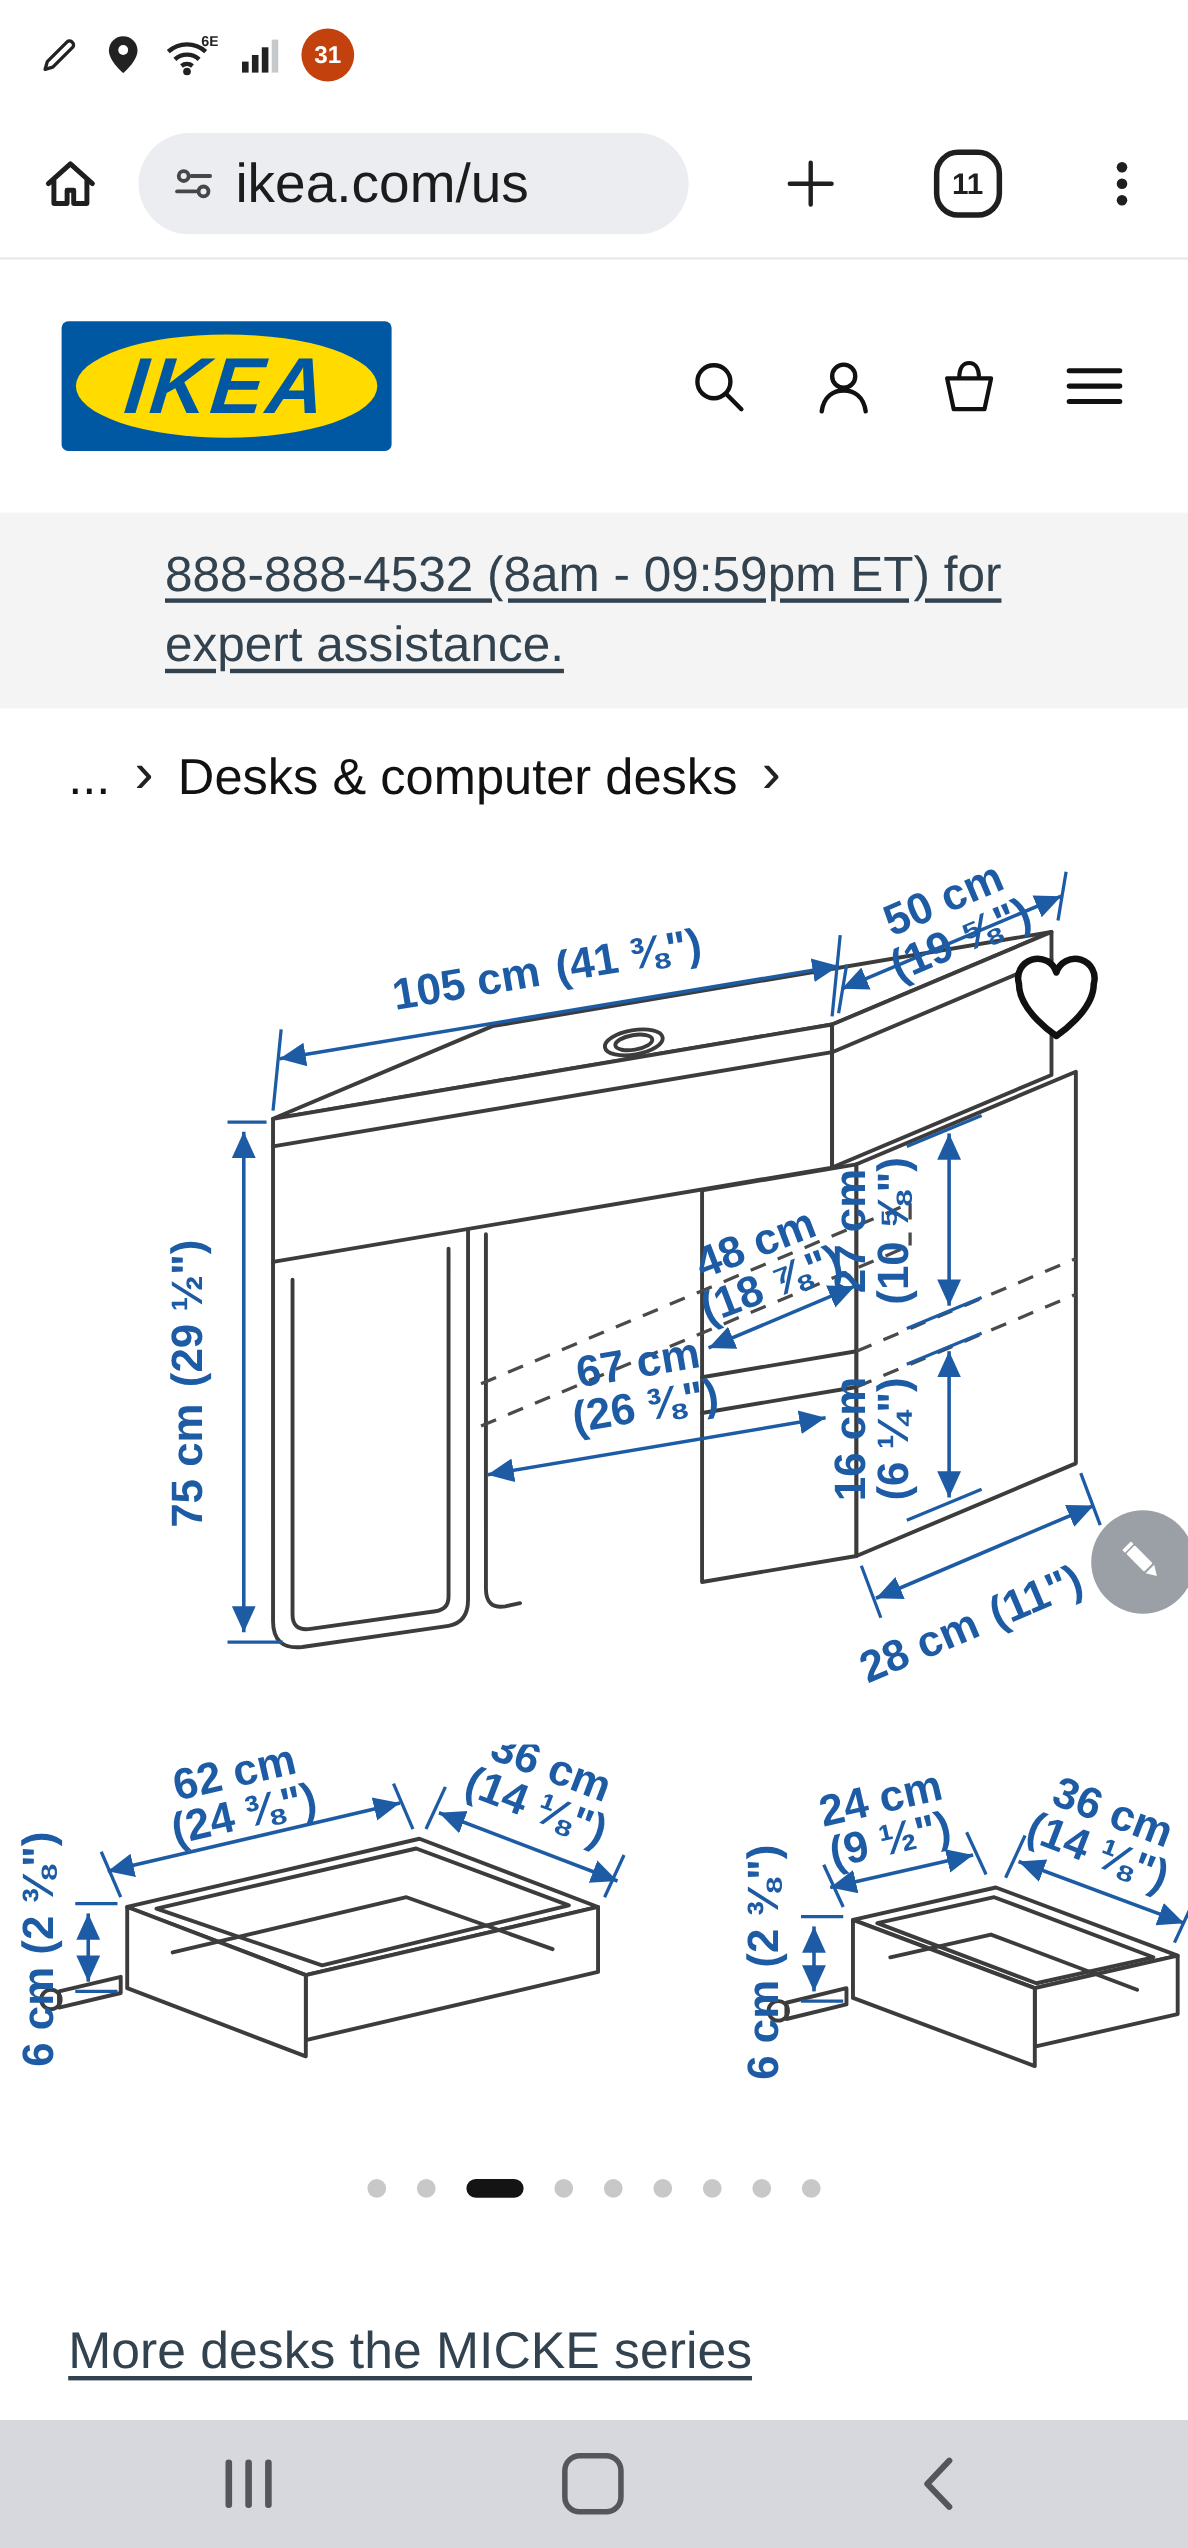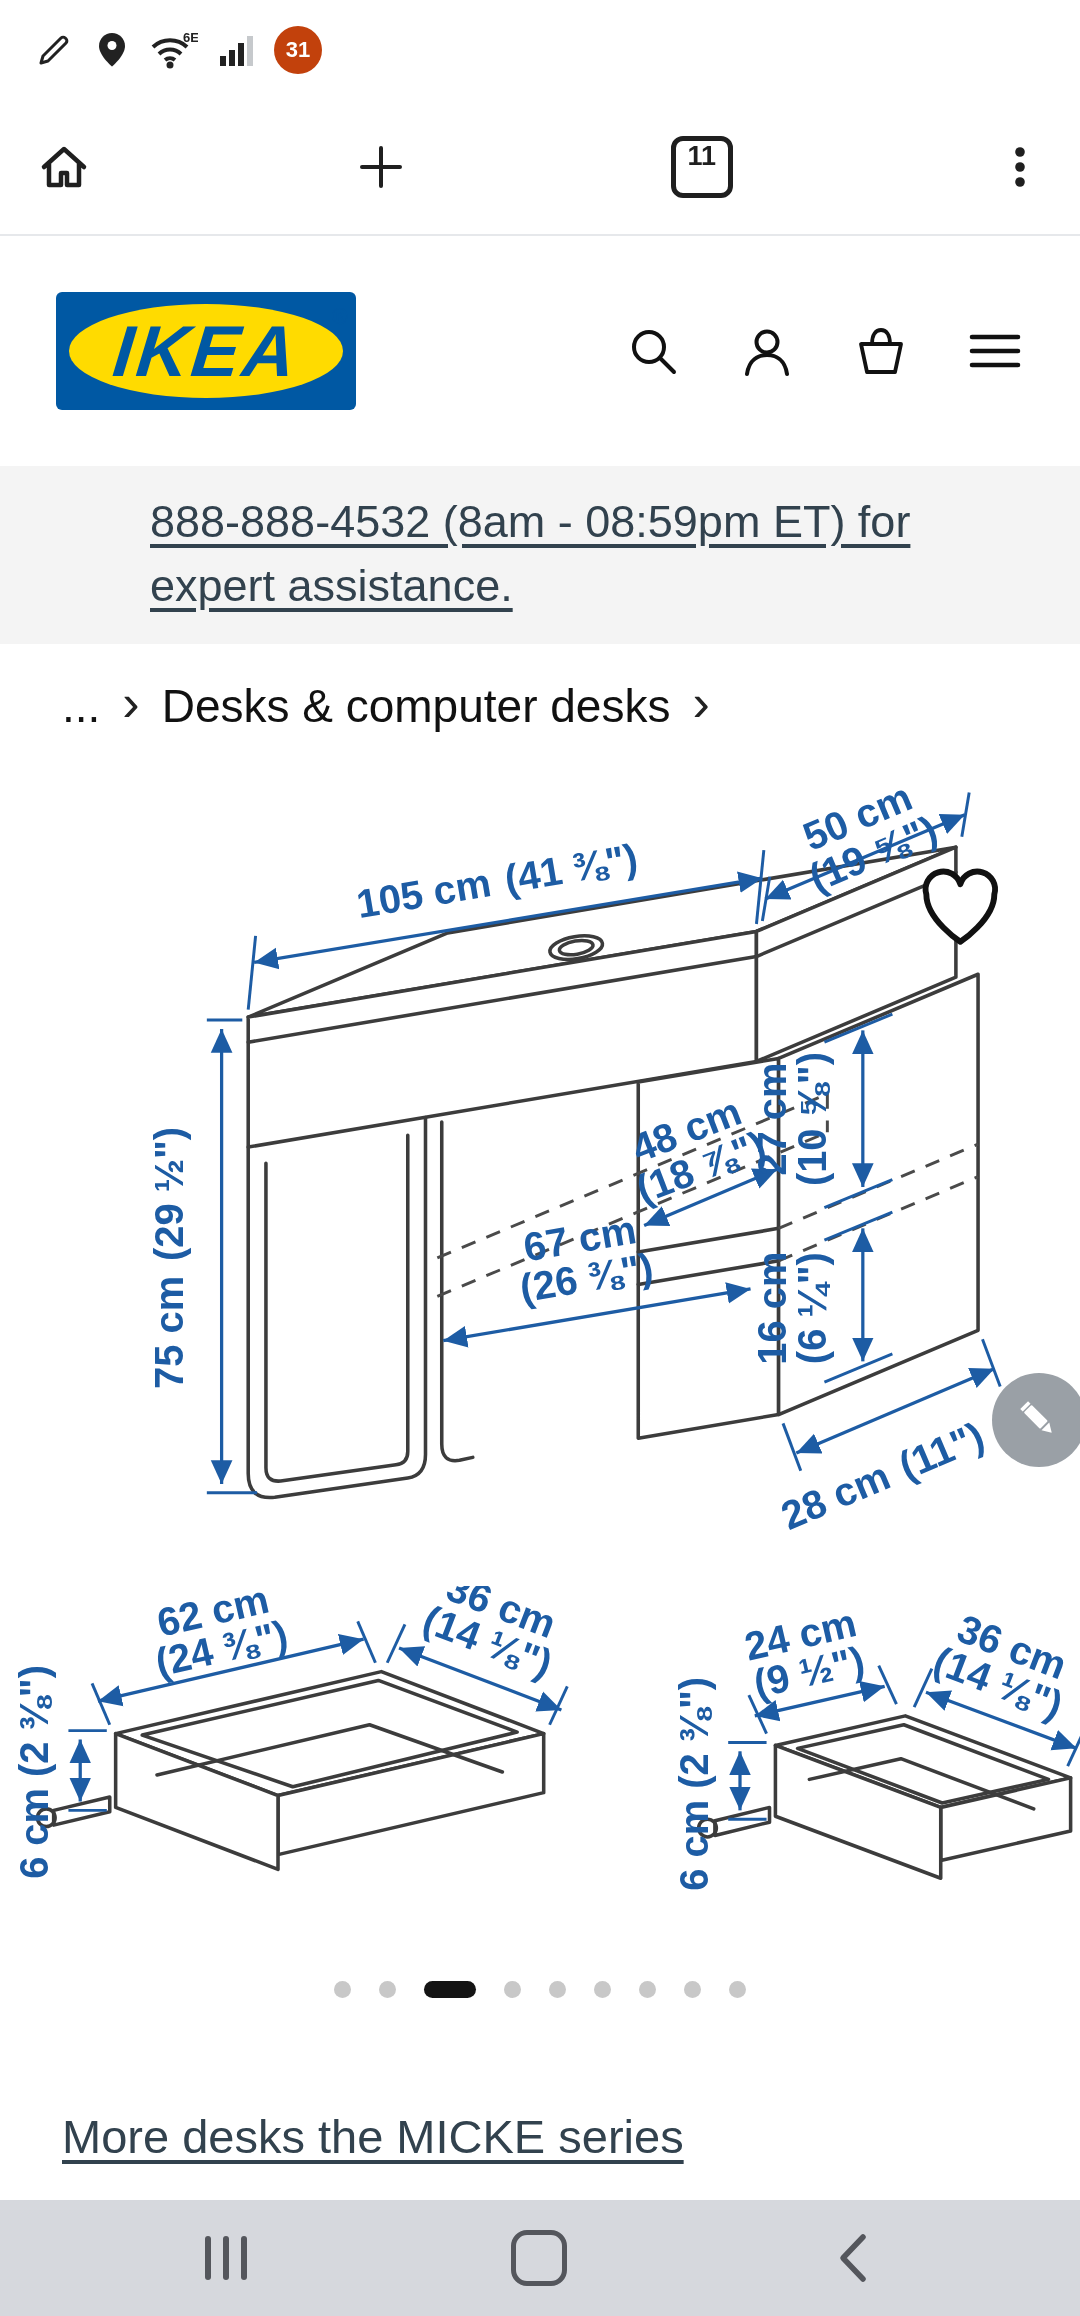--- a/index.html
+++ b/index.html
@@ -13,22 +13,22 @@
   .time{font-size:46px;font-weight:700;color:#1a1a1a;letter-spacing:1px;}
   .notif-dot{width:10px;height:10px;border-radius:50%;background:#666;display:inline-block;}
   .battery{width:48px;height:48px;border-radius:50%;background:#c2410c;color:#fff;
     display:flex;align-items:center;justify-content:center;font-size:22px;font-weight:700;}
   
   .browser-bar{height:134px;display:flex;align-items:center;padding:0 36px;gap:34px;
     border-bottom:2px solid #e6e8eb;}
   .url-pill{width:500px;height:92px;background:#ebedf1;border-radius:46px;
     display:flex;align-items:center;padding:0 30px;gap:18px;box-sizing:border-box;overflow:hidden;}
   .url-text{font-size:50px;color:#1c1c1c;white-space:nowrap;}
-  .tab-counter{width:52px;height:52px;border:5px solid #1f1f1f;border-radius:12px;
-    display:flex;align-items:flex-start;justify-content:center;font-size:27px;font-weight:700;color:#1f1f1f;}
+  .tab-counter{width:52px;height:52px;border:5px solid #1f1f1f;border-radius:22px;
+    display:flex;align-items:center;justify-content:center;font-size:27px;font-weight:700;color:#1f1f1f;}
   .spacer{flex:1;}
   
   .site-header{height:230px;display:flex;align-items:center;justify-content:space-between;padding:0 56px;}
   .logo{width:300px;height:118px;background:#0058a3;border-radius:6px;position:relative;
     display:flex;align-items:center;justify-content:center;}
   .logo-ellipse{position:absolute;width:274px;height:94px;background:#ffdb00;border-radius:50%;left:13px;top:12px;}
   .logo-text{position:relative;color:#0058a3;font-size:72px;font-weight:800;font-style:italic;
     letter-spacing:3px;transform:skewX(-6deg);}
   .logo-reg{position:absolute;top:12px;right:8px;font-size:22px;color:#0058a3;font-weight:700;}
   .header-icons{display:flex;align-items:center;gap:56px;}
@@ -94,20 +94,29 @@
     <div class="battery">
       <span>31</span>
     </div>
   </div>
 </div>
 
 <div class="browser-bar">
   <svg width="56" height="56" viewBox="0 0 56 56">
     <path d="M8,28 L28,10 L48,28 M13,24 V46 h12 V34 h6 v12 h12 V24" stroke="#1f1f1f" stroke-width="4.5" fill="none" stroke-linejoin="round" stroke-linecap="round"></path>
   </svg>
+  <div class="url-pill">
+    <svg width="40" height="40" viewBox="0 0 40 40">
+      <circle cx="11" cy="13" r="4.5" fill="none" stroke="#474747" stroke-width="3.5"></circle>
+      <path d="M18,13 H35" stroke="#474747" stroke-width="3.5" stroke-linecap="round"></path>
+      <path d="M5,27 H22" stroke="#474747" stroke-width="3.5" stroke-linecap="round"></path>
+      <circle cx="29" cy="27" r="4.5" fill="none" stroke="#474747" stroke-width="3.5"></circle>
+    </svg>
+    <span class="url-text">ikea.com/us</span>
+  </div>
   <div class="spacer"></div>
   <svg width="52" height="52" viewBox="0 0 52 52">
     <path d="M26,7 V45 M7,26 H45" stroke="#1f1f1f" stroke-width="4" stroke-linecap="round"></path>
   </svg>
   <div class="spacer"></div>
   <div class="tab-counter">
     <span>11</span>
   </div>
   <div class="spacer"></div>
   <svg width="48" height="48" viewBox="0 0 48 48">
@@ -136,21 +145,21 @@
       <path d="M9,22 H49 L43,50 H15 Z" stroke="#111" stroke-width="3.8" fill="none" stroke-linejoin="round"></path>
       <path d="M20,22 C20,12 24,8 29,8 C34,8 38,12 38,22" stroke="#111" stroke-width="3.8" fill="none"></path>
     </svg>
     <svg width="58" height="58" viewBox="0 0 58 58">
       <path d="M6,15 H52 M6,29 H52 M6,43 H52" stroke="#111" stroke-width="4.6" stroke-linecap="round"></path>
     </svg>
   </div>
 </div>
 
 <div class="assist-banner">
-  <span class="assist-link">888-888-4532 (8am - 08:59pm ET) for expert assistance.</span>
+  <span class="assist-link">888-888-4532 (8am - 09:59pm ET) for expert assistance.</span>
 </div>
 
 <div class="breadcrumb">
   <span>...</span>
   <span class="crumb-sep">›</span>
   <span>Desks &amp; computer desks</span>
   <span class="crumb-sep">›</span>
 </div>
 
 <div class="product-section">

